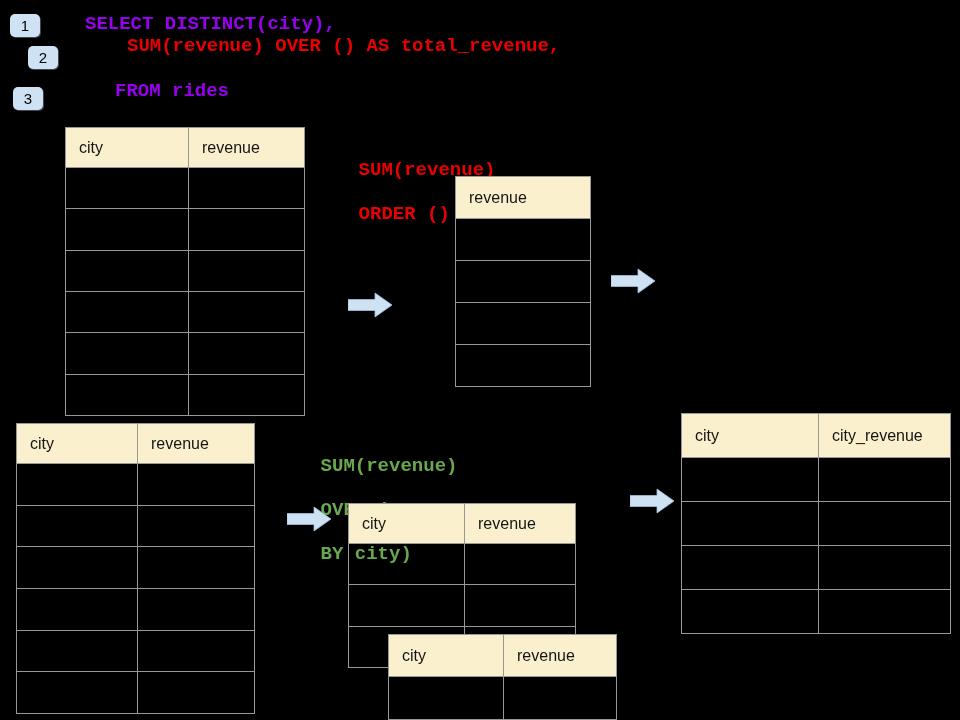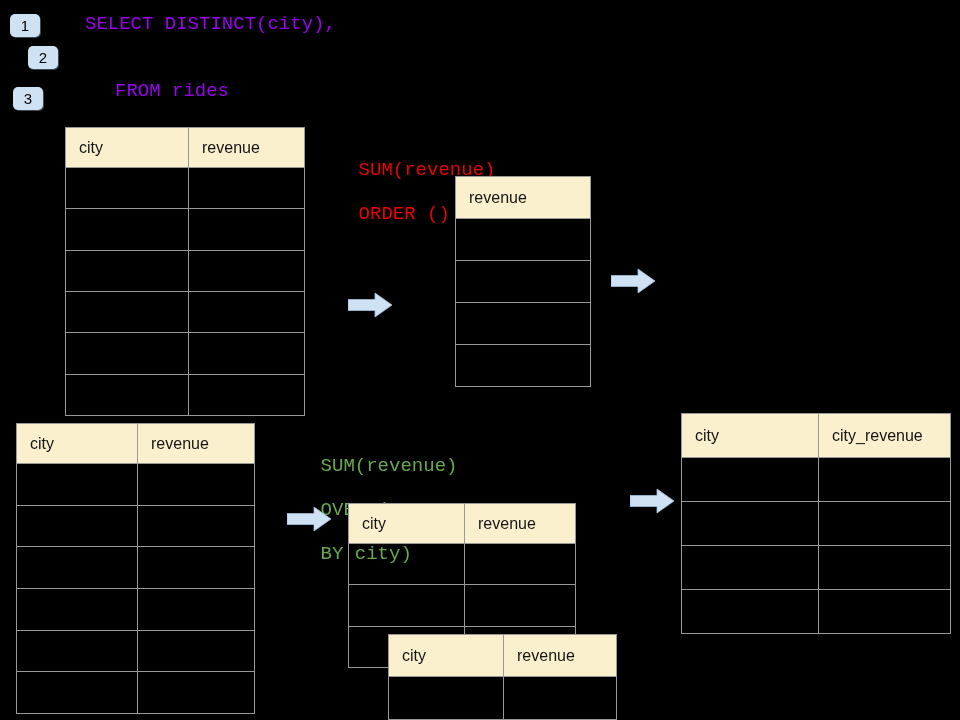--- a/index.html
+++ b/index.html
@@ -1,19 +1,19 @@
 <!DOCTYPE html>
 <html style="--page-bg: #000000; --purple: #9900f0; --red: #ea0000; --green: #6aa84f; --header-bg: #fbf0cd; --accent-blue: #cfe2f3; --table-border: #989898;"><head>
 <meta charset="utf-8">
 <style>
   html,body { margin:0; padding:0; background:#000; }
   .page { position:relative; width:960px; height:720px; background:var(--page-bg,#000); overflow:hidden;
           font-family:"Liberation Sans", sans-serif; }
 
-  .code { position:absolute; font-family:"Liberation Mono", monospace; font-weight:normal;
+  .code { position:absolute; font-family:"Liberation Mono", monospace; font-weight:bold;
           white-space:pre; font-size:19px; line-height:22px; }
   .code.small { font-size:16px; line-height:17px; }
   .purple { color:var(--purple); }
   .red    { color:var(--red); }
   .green  { color:var(--green); }
 
   .badge { position:absolute; width:30px; height:23px; background:var(--accent-blue);
            border-radius:5px; color:#000; font-size:15px; display:flex; align-items:center;
            justify-content:center; box-shadow:1px 1px 0 rgba(110,130,150,.55); }
 
@@ -35,20 +35,21 @@
 </head>
 <body>
 
 <div class="page">
 
   <div class="badge" style="left:10px; top:14px;">1</div>
   <div class="badge" style="left:28px; top:46px;">2</div>
   <div class="badge" style="left:13px; top:87px;">3</div>
 
   <div class="code purple" style="left:85px;  top:13px;">SELECT DISTINCT(city),</div>
+  <div class="code red" style="left:127px; top:35px;">SUM(revenue) OVER () AS total_revenue,</div>
   <div class="code purple" style="left:115px; top:80px;">FROM rides</div>
 
 
   <div class="code red" style="left:313px; top:137px;">
     <span>SUM(revenue)</span><br>
     <span>ORDER ()</span>
   </div>
 
   <div class="code green" style="left:275px; top:433px;">
     <span>SUM(revenue)</span><br>

